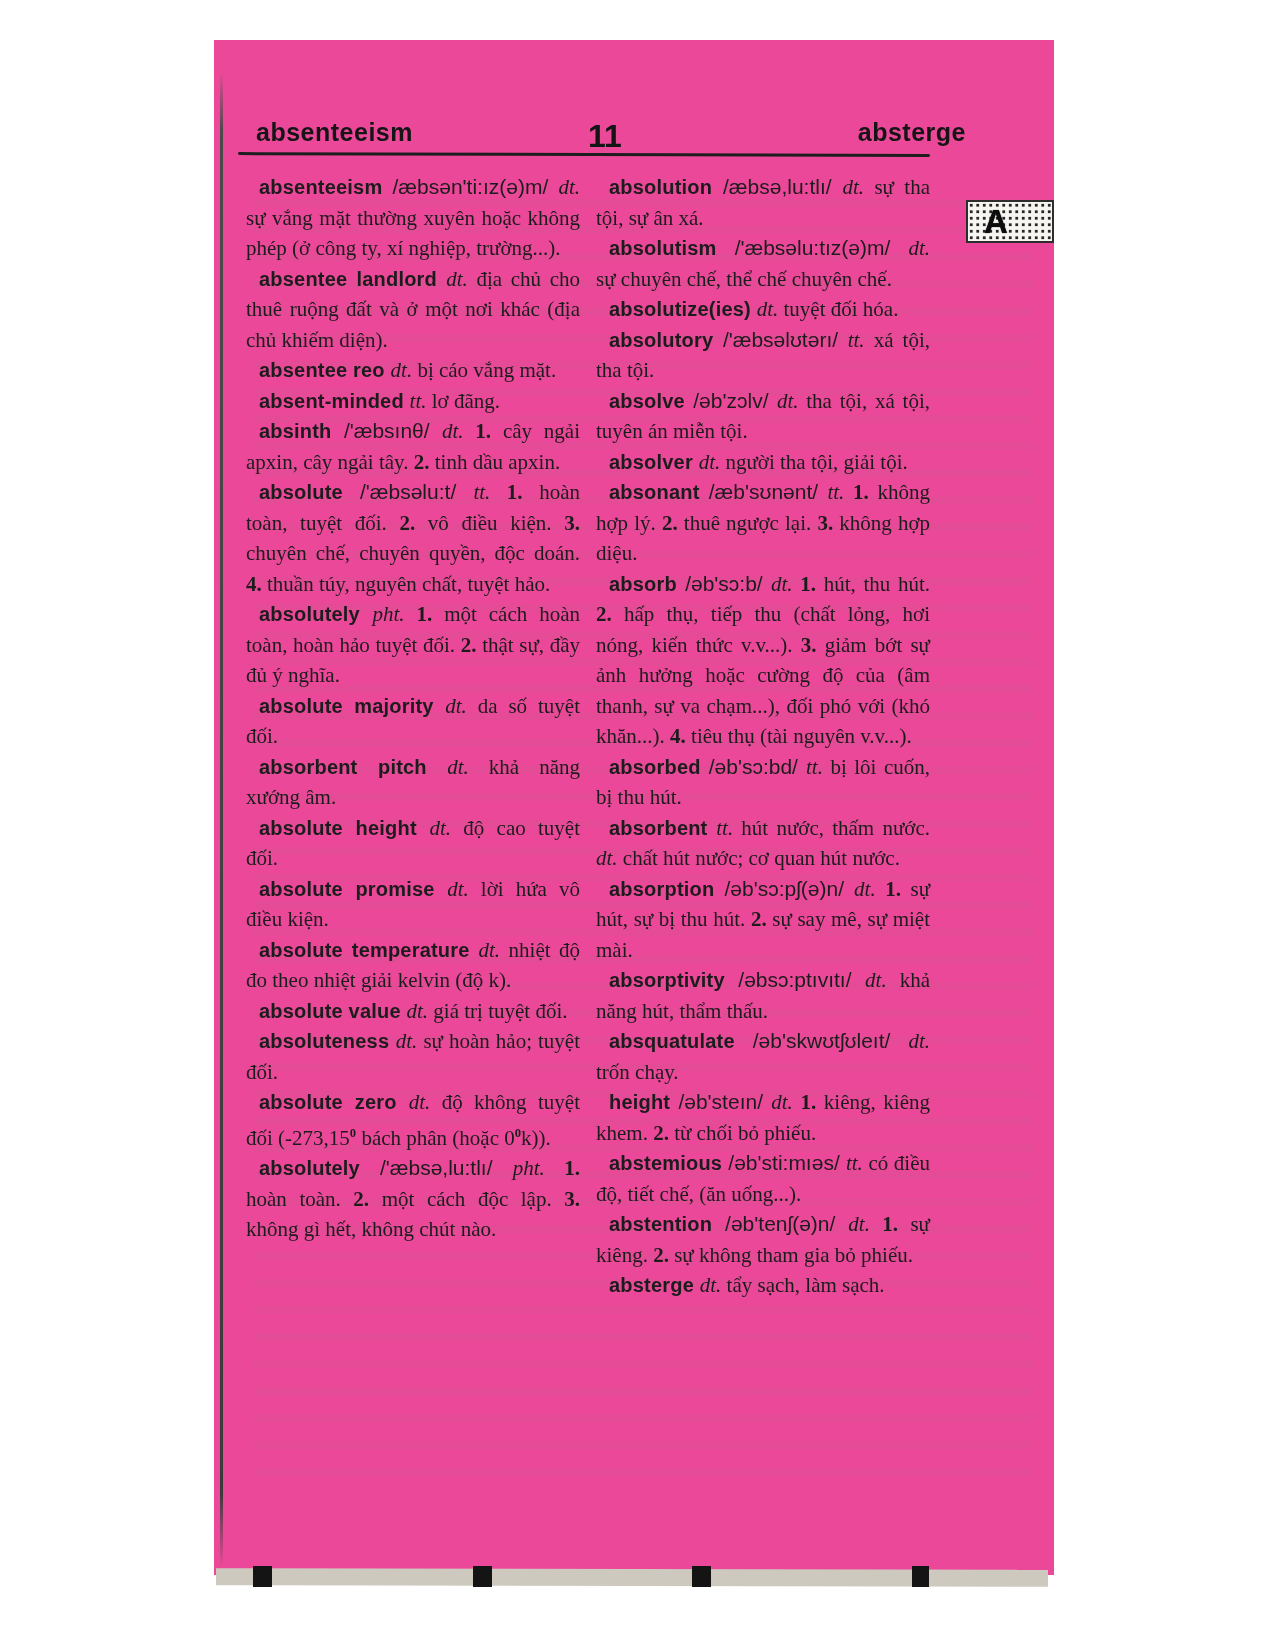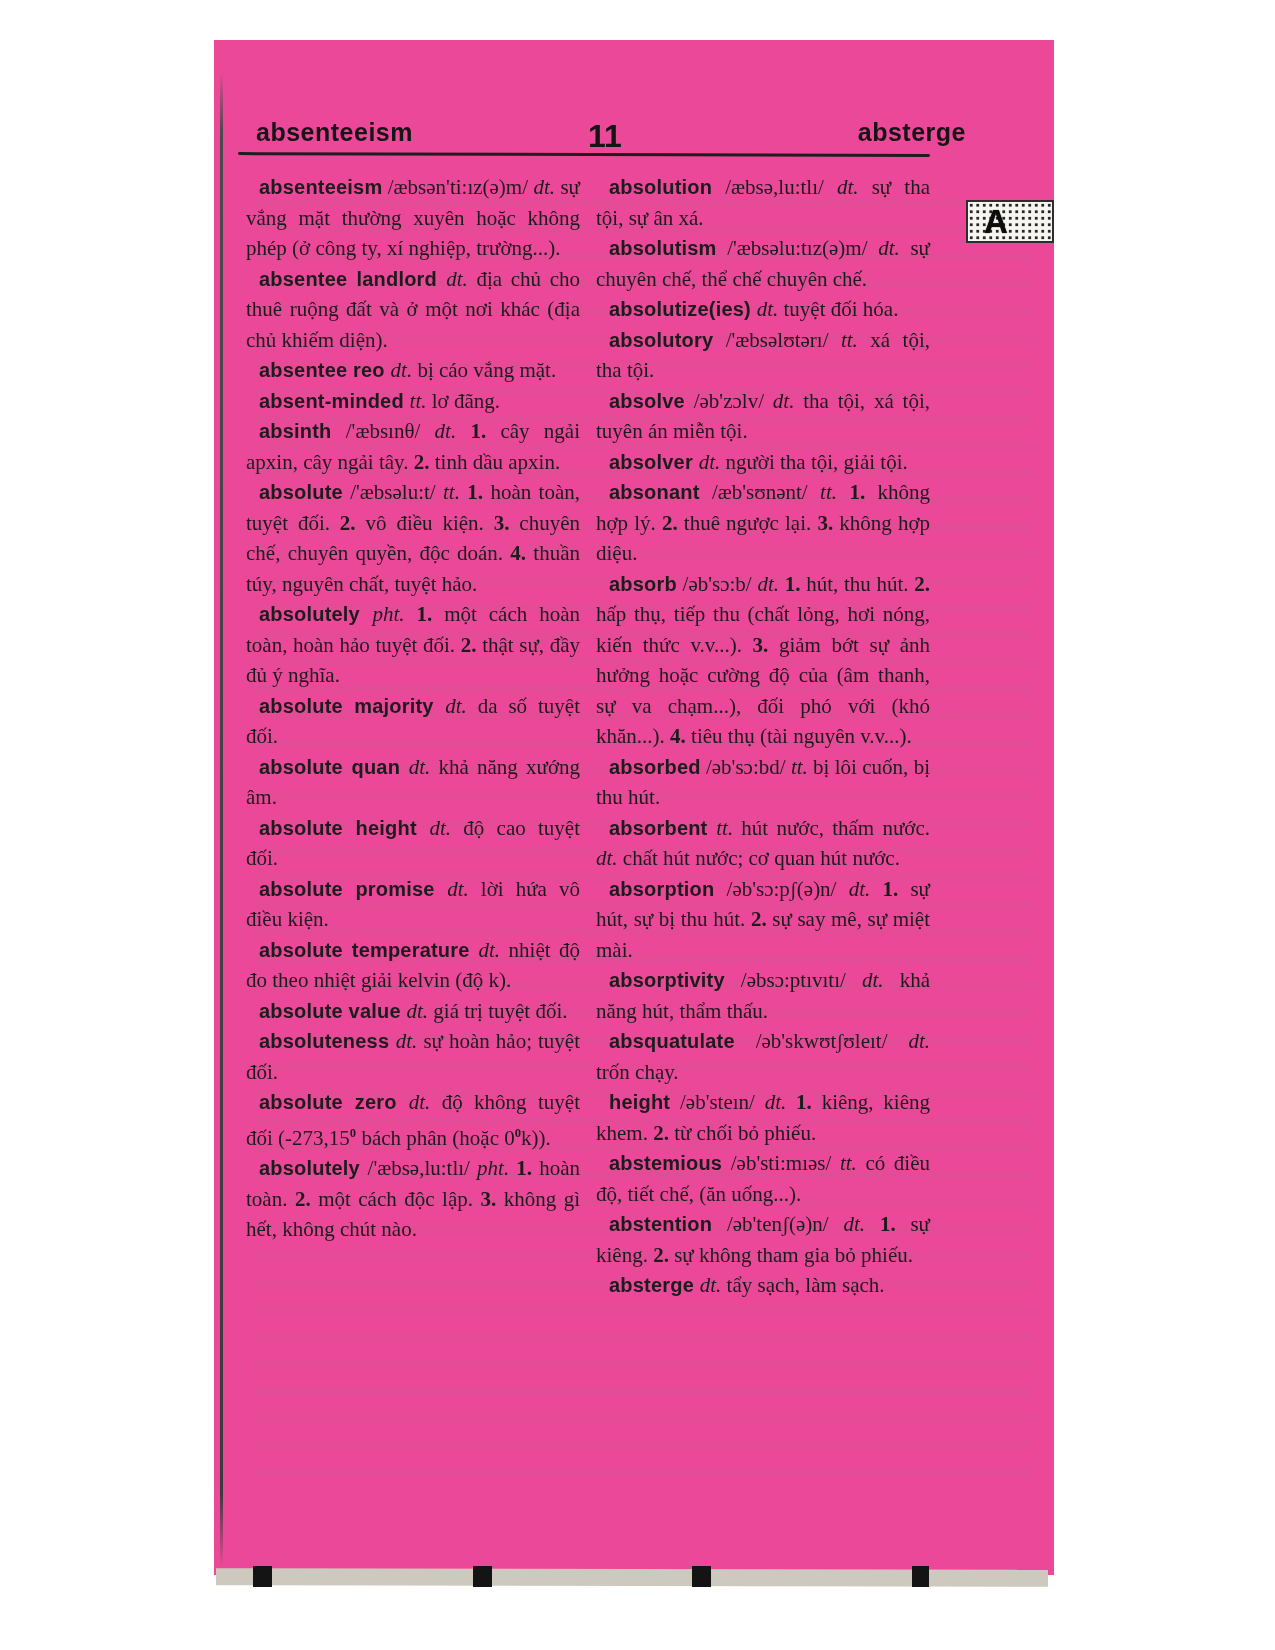--- a/index.html
+++ b/index.html
@@ -25,21 +25,21 @@
   .hdr .gw-left{position:absolute;left:12px;top:0;letter-spacing:0.5px;}
   .hdr .pageno{position:absolute;left:0;right:0;text-align:center;top:0;font-size:32px;}
   .hdr .gw-right{position:absolute;right:0;top:0;letter-spacing:0.5px;}
   .hdr-rule{position:absolute;top:113px;left:24px;width:692px;height:3px;background:#1d1d1d;border-radius:2px;transform:rotate(0.15deg);}
 
   .col{position:absolute;top:132px;width:334px;font-size:21px;line-height:30.5px;text-align:justify;}
   .col-left{left:32px;}
   .col-right{left:382px;}
   p.entry{margin:0;padding:0;text-indent:13px;}
   .seg-hw{font-family:"Liberation Sans","DejaVu Sans",sans-serif;font-weight:bold;font-size:20px;letter-spacing:0.2px;}
-  .seg-ph{font-family:Liberation Serif, serif;}
+  .seg-ph{font-family:Liberation Sans, sans-serif;}
   .seg-pos{font-style:italic;}
   .seg-num{font-weight:bold;}
   .seg-sup{vertical-align:super;font-size:60%;font-weight:bold;}
 
   .thumb-tab{
     position:absolute;left:752px;top:160px;width:88px;height:43px;
     background-color:#f6f5f0;
     background-image:radial-gradient(#262626 1.5px,transparent 1.7px);
     background-size:6.5px 6.5px;
     border:2px solid #2d2d2d;box-sizing:border-box;
@@ -73,21 +73,21 @@
 
   <div class="col col-left" id="col-left">
       <p class="entry"><span class="seg-hw">absenteeism</span><span class="seg-ph"> /æbsən'ti:ız(ə)m/ </span><span class="seg-pos">dt.</span><span class="seg-tx"> sự vắng mặt thường xuyên hoặc không phép (ở công ty, xí nghiệp, trường...).</span></p>
       <p class="entry"><span class="seg-hw">absentee landlord </span><span class="seg-pos">dt.</span><span class="seg-tx"> địa chủ cho thuê ruộng đất và ở một nơi khác (địa chủ khiếm diện).</span></p>
       <p class="entry"><span class="seg-hw">absentee reo </span><span class="seg-pos">dt.</span><span class="seg-tx"> bị cáo vắng mặt.</span></p>
       <p class="entry"><span class="seg-hw">absent-minded </span><span class="seg-pos">tt.</span><span class="seg-tx"> lơ đãng.</span></p>
       <p class="entry"><span class="seg-hw">absinth</span><span class="seg-ph"> /'æbsınθ/ </span><span class="seg-pos">dt.</span><span class="seg-num"> 1.</span><span class="seg-tx"> cây ngải apxin, cây ngải tây. </span><span class="seg-num">2.</span><span class="seg-tx"> tinh dầu apxin.</span></p>
       <p class="entry"><span class="seg-hw">absolute</span><span class="seg-ph"> /'æbsəlu:t/ </span><span class="seg-pos">tt.</span><span class="seg-num"> 1.</span><span class="seg-tx"> hoàn toàn, tuyệt đối. </span><span class="seg-num">2.</span><span class="seg-tx"> vô điều kiện. </span><span class="seg-num">3.</span><span class="seg-tx"> chuyên chế, chuyên quyền, độc doán. </span><span class="seg-num">4.</span><span class="seg-tx"> thuần túy, nguyên chất, tuyệt hảo.</span></p>
       <p class="entry"><span class="seg-hw">absolutely </span><span class="seg-pos">pht.</span><span class="seg-num"> 1.</span><span class="seg-tx"> một cách hoàn toàn, hoàn hảo tuyệt đối. </span><span class="seg-num">2.</span><span class="seg-tx"> thật sự, đầy đủ ý nghĩa.</span></p>
       <p class="entry"><span class="seg-hw">absolute majority </span><span class="seg-pos">dt.</span><span class="seg-tx"> da số tuyệt đối.</span></p>
-      <p class="entry"><span class="seg-hw">absolute quan </span><span class="seg-pos">dt.</span><span class="seg-tx"> khả năng xướng âm.</span></p>
+      <p class="entry"><span class="seg-hw">absorbent pitch </span><span class="seg-pos">dt.</span><span class="seg-tx"> khả năng xướng âm.</span></p>
       <p class="entry"><span class="seg-hw">absolute height </span><span class="seg-pos">dt.</span><span class="seg-tx"> độ cao tuyệt đối.</span></p>
       <p class="entry"><span class="seg-hw">absolute promise </span><span class="seg-pos">dt.</span><span class="seg-tx"> lời hứa vô điều kiện.</span></p>
       <p class="entry"><span class="seg-hw">absolute temperature </span><span class="seg-pos">dt.</span><span class="seg-tx"> nhiệt độ đo theo nhiệt giải kelvin (độ k).</span></p>
       <p class="entry"><span class="seg-hw">absolute value </span><span class="seg-pos">dt.</span><span class="seg-tx"> giá trị tuyệt đối.</span></p>
       <p class="entry"><span class="seg-hw">absoluteness </span><span class="seg-pos">dt.</span><span class="seg-tx"> sự hoàn hảo; tuyệt đối.</span></p>
       <p class="entry"><span class="seg-hw">absolute zero </span><span class="seg-pos">dt.</span><span class="seg-tx"> độ không tuyệt đối (-273,15</span><span class="seg-sup">0</span><span class="seg-tx"> bách phân (hoặc 0</span><span class="seg-sup">0</span><span class="seg-tx">k)).</span></p>
       <p class="entry"><span class="seg-hw">absolutely </span><span class="seg-ph">/'æbsə,lu:tlı/ </span><span class="seg-pos">pht.</span><span class="seg-num"> 1.</span><span class="seg-tx"> hoàn toàn. </span><span class="seg-num">2.</span><span class="seg-tx"> một cách độc lập. </span><span class="seg-num">3.</span><span class="seg-tx"> không gì hết, không chút nào.</span></p>
     </div>
   <div class="col col-right" id="col-right">
       <p class="entry"><span class="seg-hw">absolution</span><span class="seg-ph"> /æbsə,lu:tlı/ </span><span class="seg-pos">dt.</span><span class="seg-tx"> sự tha tội, sự ân xá.</span></p>

